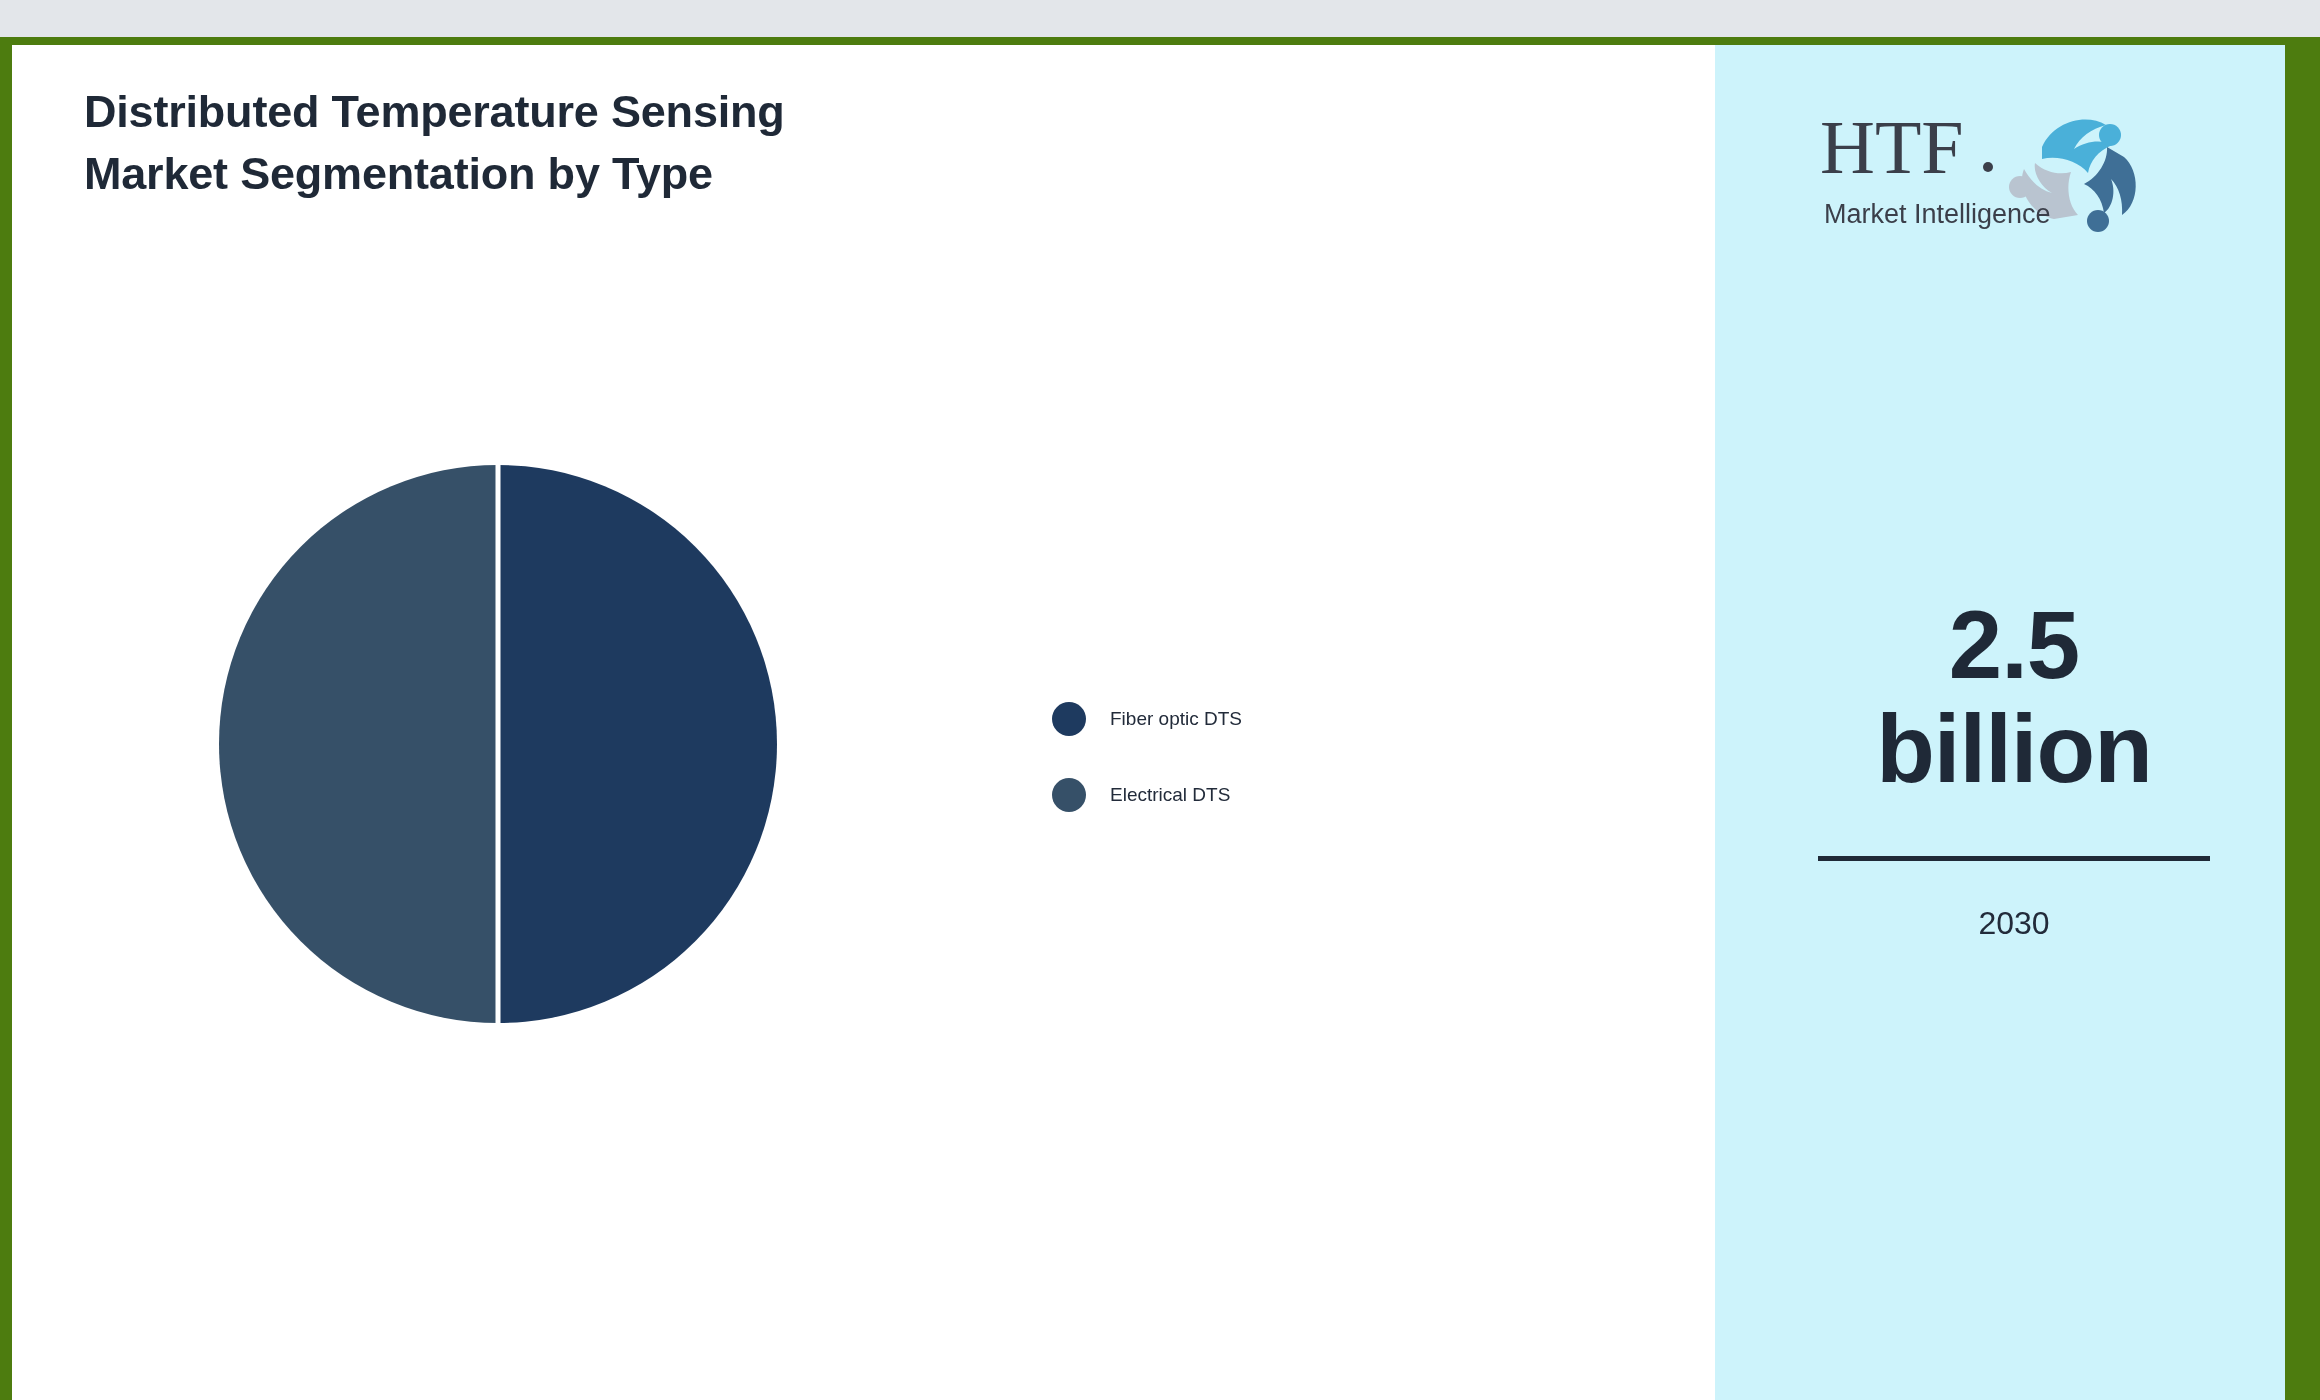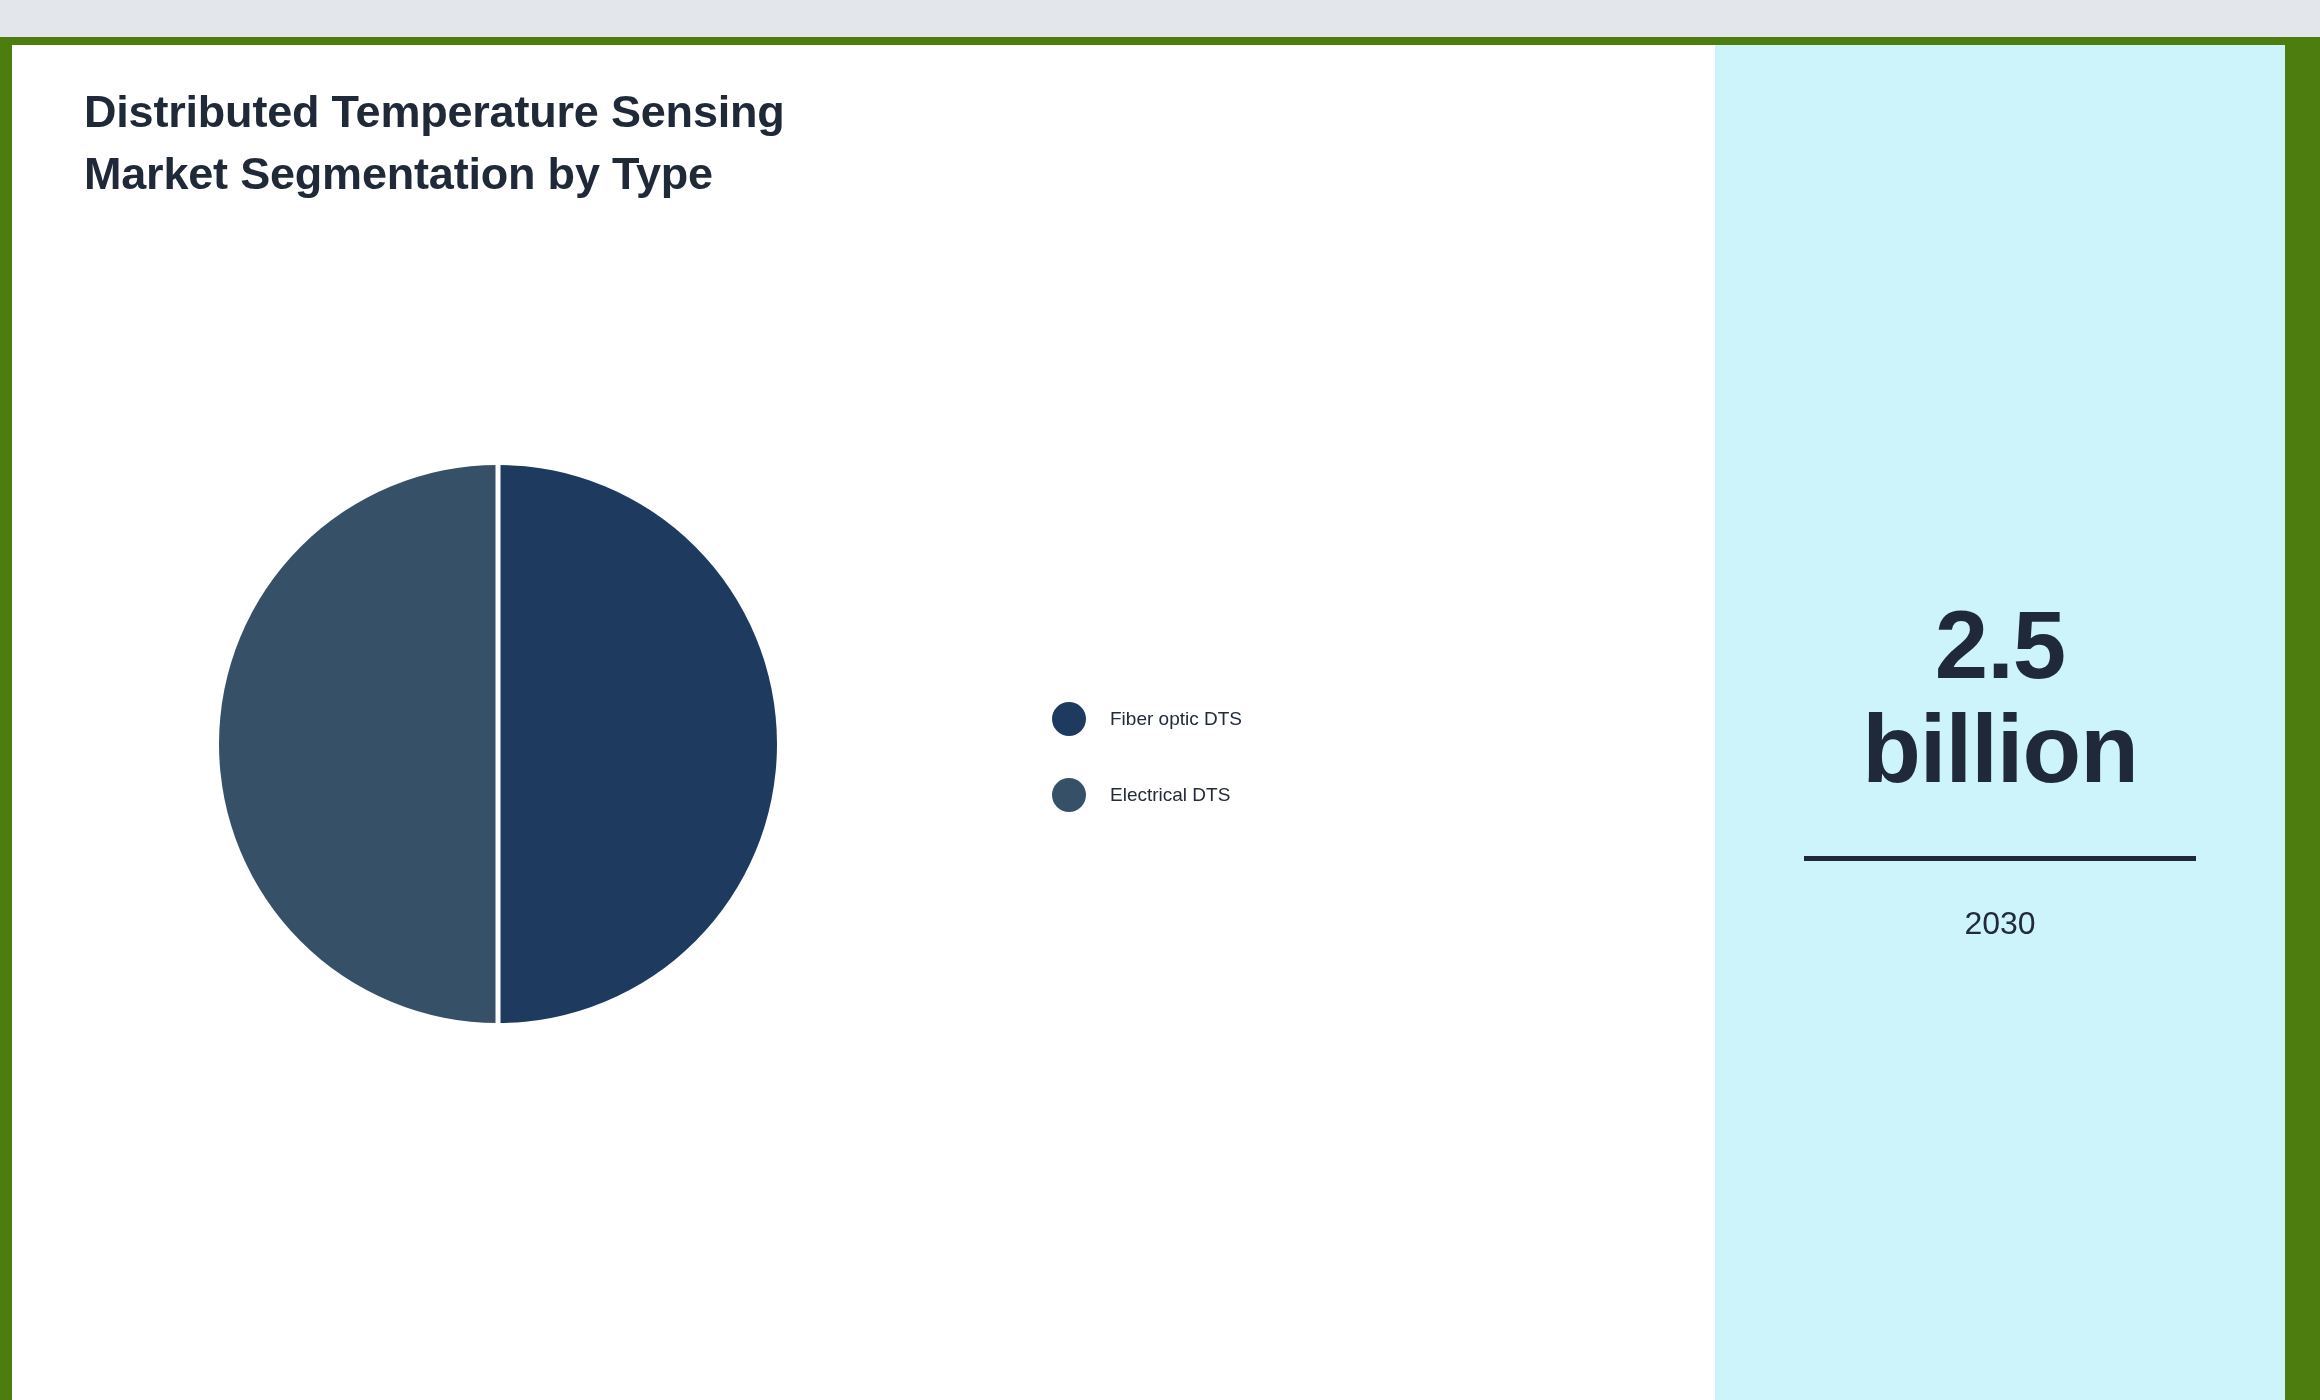--- a/index.html
+++ b/index.html
@@ -96,21 +96,21 @@
     left: 95px;
     top: 50px;
     width: 380px;
     height: 140px;
   }
   #logo-svg { display: block; width: 380px; height: 140px; }
 
   
   #stat-block {
     position: absolute;
-    left: 0;
+    left: 14px;
     top: 548px;
     width: 570px;
     text-align: center;
   }
   #stat-value {
     font-size: 96px;
     font-weight: bold;
     line-height: 1.08;
     color: #1f2937;
     letter-spacing: -1px;
@@ -160,20 +160,48 @@
       <div class="legend-row">
         <span class="legend-dot" id="legend-dot-1" style="background: rgb(54, 80, 104);"></span>
         <span class="legend-label">Electrical DTS</span>
       </div>
     </div>
 
   </div>
 
   <div id="side-panel" style="background: rgb(205, 243, 251);">
 
+    <div id="logo">
+      <svg id="logo-svg" viewBox="0 0 380 140" xmlns="http://www.w3.org/2000/svg">
+
+        <text x="10" y="78" font-family="'Liberation Serif', serif" font-size="76" fill="#3b3f4a">HTF</text>
+
+        <circle cx="178" cy="72" r="5" fill="#3b3f4a"></circle>
+
+        <g>
+
+          <path d="M 232 52 C 244 26 276 18 296 30 C 281 34 270 42 264 54
+                   C 276 46 292 44 302 50 C 288 56 280 66 278 78
+                   C 268 66 248 60 232 64 Z" fill="#4ab0d9"></path>
+          <circle cx="300" cy="40" r="11" fill="#4ab0d9"></circle>
+
+          <path d="M 314 62 C 330 76 330 108 312 120 C 313 105 309 92 301 84
+                   C 306 96 303 112 294 118 C 292 104 285 94 274 89
+                   C 288 82 298 66 297 52 Z" fill="#3f6f96"></path>
+          <circle cx="288" cy="126" r="11" fill="#3f6f96"></circle>
+
+          <path d="M 244 124 C 222 120 206 94 214 74 C 221 87 231 95 242 98
+                   C 231 92 223 78 225 68 C 236 78 250 80 261 77
+                   C 256 91 258 110 268 120 Z" fill="#b9c4d0"></path>
+          <circle cx="210" cy="92" r="11" fill="#b9c4d0"></circle>
+        </g>
+
+        <text x="14" y="128" font-family="'Liberation Sans', sans-serif" font-size="27" fill="#3b3f4a">Market Intelligence</text>
+      </svg>
+    </div>
 
     <div id="stat-block">
       <div id="stat-value">
         <div>2.5</div>
         <div>billion</div>
       </div>
       <div id="stat-divider" style="background: rgb(31, 41, 55);"></div>
       <div id="stat-caption">
         <div>2030</div>
       </div>

